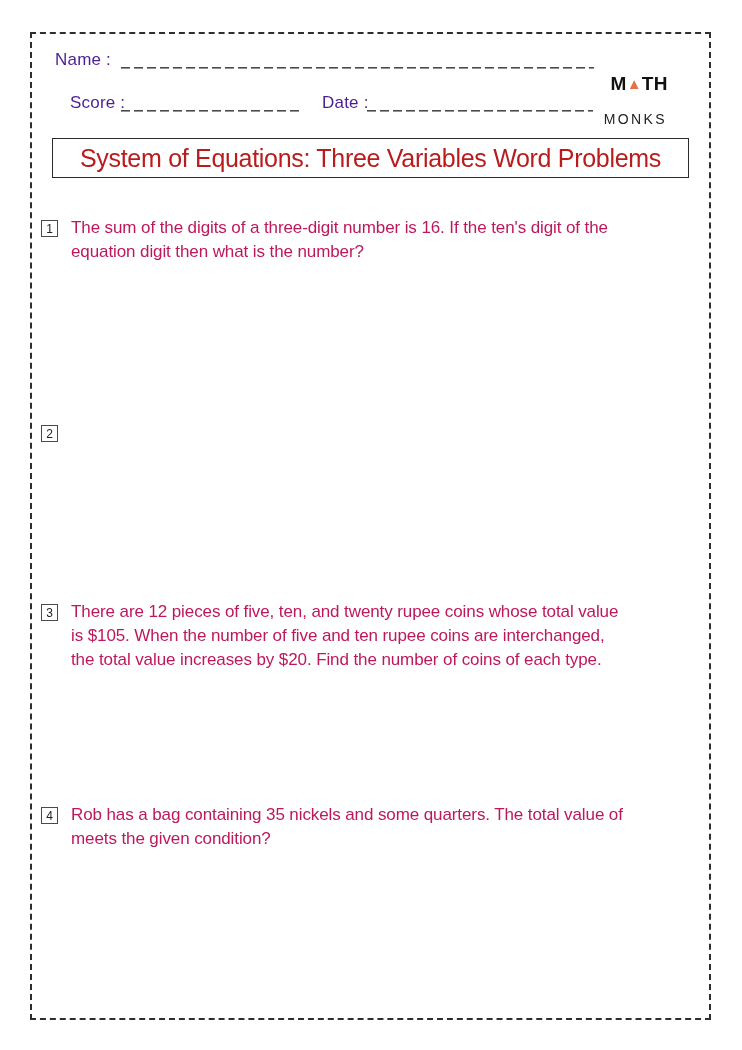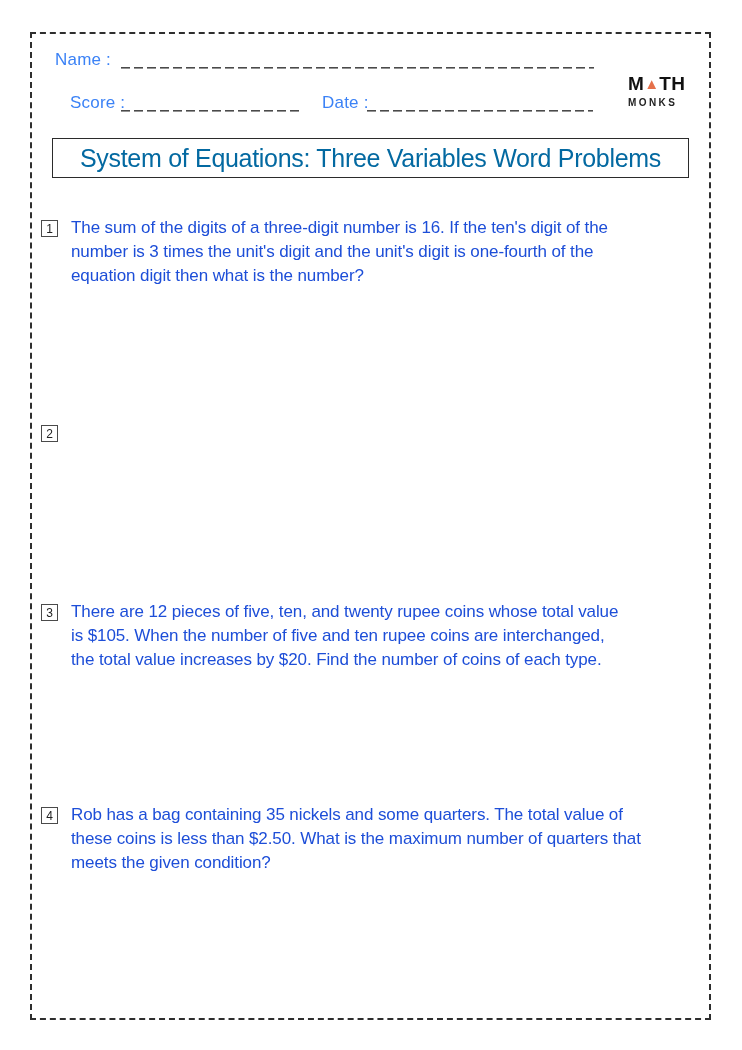--- a/index.html
+++ b/index.html
@@ -18,74 +18,75 @@
   .page-border {
     position: absolute;
     left: 30px; top: 32px;
     width: 681px; height: 988px;
     border: 2px dashed #2e2e2e;
   }
   
   .field-label {
     position: absolute;
     font-size: 17px;
-    color: #3b82f6;
+    color: #4c1d95;
     letter-spacing: 0.2px;
   }
   .name-label  { left: 55px;  top: 50px; }
   .score-label { left: 70px;  top: 93px; }
   .date-label  { left: 322px; top: 93px; }
   .fill-line {
     position: absolute;
     height: 19px;
     background: repeating-linear-gradient(to right, #4a4a4a 0 9px, transparent 9px 13px) left bottom / 100% 1.6px no-repeat;
   }
   .name-line  { left: 121px; top: 50px; width: 473px; }
   .score-line { left: 121px; top: 93px; width: 181px; }
   .date-line  { left: 367px; top: 93px; width: 226px; }
   
   .logo {
     position: absolute;
-    left: 628px; top: 74px;
+    left: 600px; top: 74px;
     width: 68px;
+    text-align: right;
     line-height: 1;
   }
   .logo-math {
     font-size: 19px;
     font-weight: bold;
     color: #111;
     letter-spacing: 0.5px;
     white-space: nowrap;
   }
   .logo-triangle {
     font-size: 15px;
     vertical-align: 1px;
     letter-spacing: 0;
   }
   .logo-monks {
-    font-size: 10px;
-    font-weight: bold;
+    font-size: 14px;
+    font-weight: normal;
     color: #222;
     letter-spacing: 2.4px;
-    margin-top: 5px;
+    margin-top: 19px;
     margin-right: 1px;
   }
   
   .title-box {
     position: absolute;
     left: 52px; top: 138px;
     width: 637px; height: 40px;
     border: 1.5px solid #2b2b2b;
     display: flex;
     align-items: center;
     justify-content: center;
   }
   .title-text {
     font-size: 25px;
-    color: #0369a1;
+    color: #b91c1c;
     letter-spacing: -0.3px;
     white-space: nowrap;
   }
   
   .problem {
     position: absolute;
     left: 41px;
     display: flex;
     align-items: flex-start;
   }
@@ -101,21 +102,21 @@
     border: 1px solid #4a4a4a;
     display: flex;
     align-items: center;
     justify-content: center;
     font-size: 12px;
     color: #222;
   }
   .ptext {
     font-size: 17px;
     line-height: 24px;
-    color: #1d4ed8;
+    color: #be185d;
     letter-spacing: -0.1px;
     white-space: nowrap;
   }
   .ptext .sup {
     font-size: 11px;
     vertical-align: 6px;
   }
   .ptext .it { font-style: italic; }
 </style>
 </head>
@@ -139,21 +140,20 @@
   </div>
 
   <div class="title-box">
     <span class="title-text">System of Equations: Three Variables Word Problems</span>
   </div>
 
   <div class="problem p1">
     <span class="num-box">1</span>
     <div class="ptext">
         <div><span>The sum of the digits of a three-digit number is 16. If the ten's digit of the</span></div>
-        <div><span>number is 3 times the unit's digit and the unit's digit is one-fourth of the</span></div>
         <div><span>equation digit then what is the number?</span></div>
       </div>
   </div>
 
   <div class="problem p2">
     <span class="num-box">2</span>
     <div class="ptext">
       </div>
   </div>
 
@@ -163,17 +163,16 @@
         <div><span>There are 12 pieces of five, ten, and twenty rupee coins whose total value</span></div>
         <div><span>is $105. When the number of five and ten rupee coins are interchanged,</span></div>
         <div><span>the total value increases by $20. Find the number of coins of each type.</span></div>
       </div>
   </div>
 
   <div class="problem p4">
     <span class="num-box">4</span>
     <div class="ptext">
         <div><span>Rob has a bag containing 35 nickels and some quarters. The total value of</span></div>
-        <div><span>these coins is less than $2.50. What is the maximum number of quarters that</span></div>
         <div><span>meets the given condition?</span></div>
       </div>
   </div>
 </div>
 
 </body></html>

